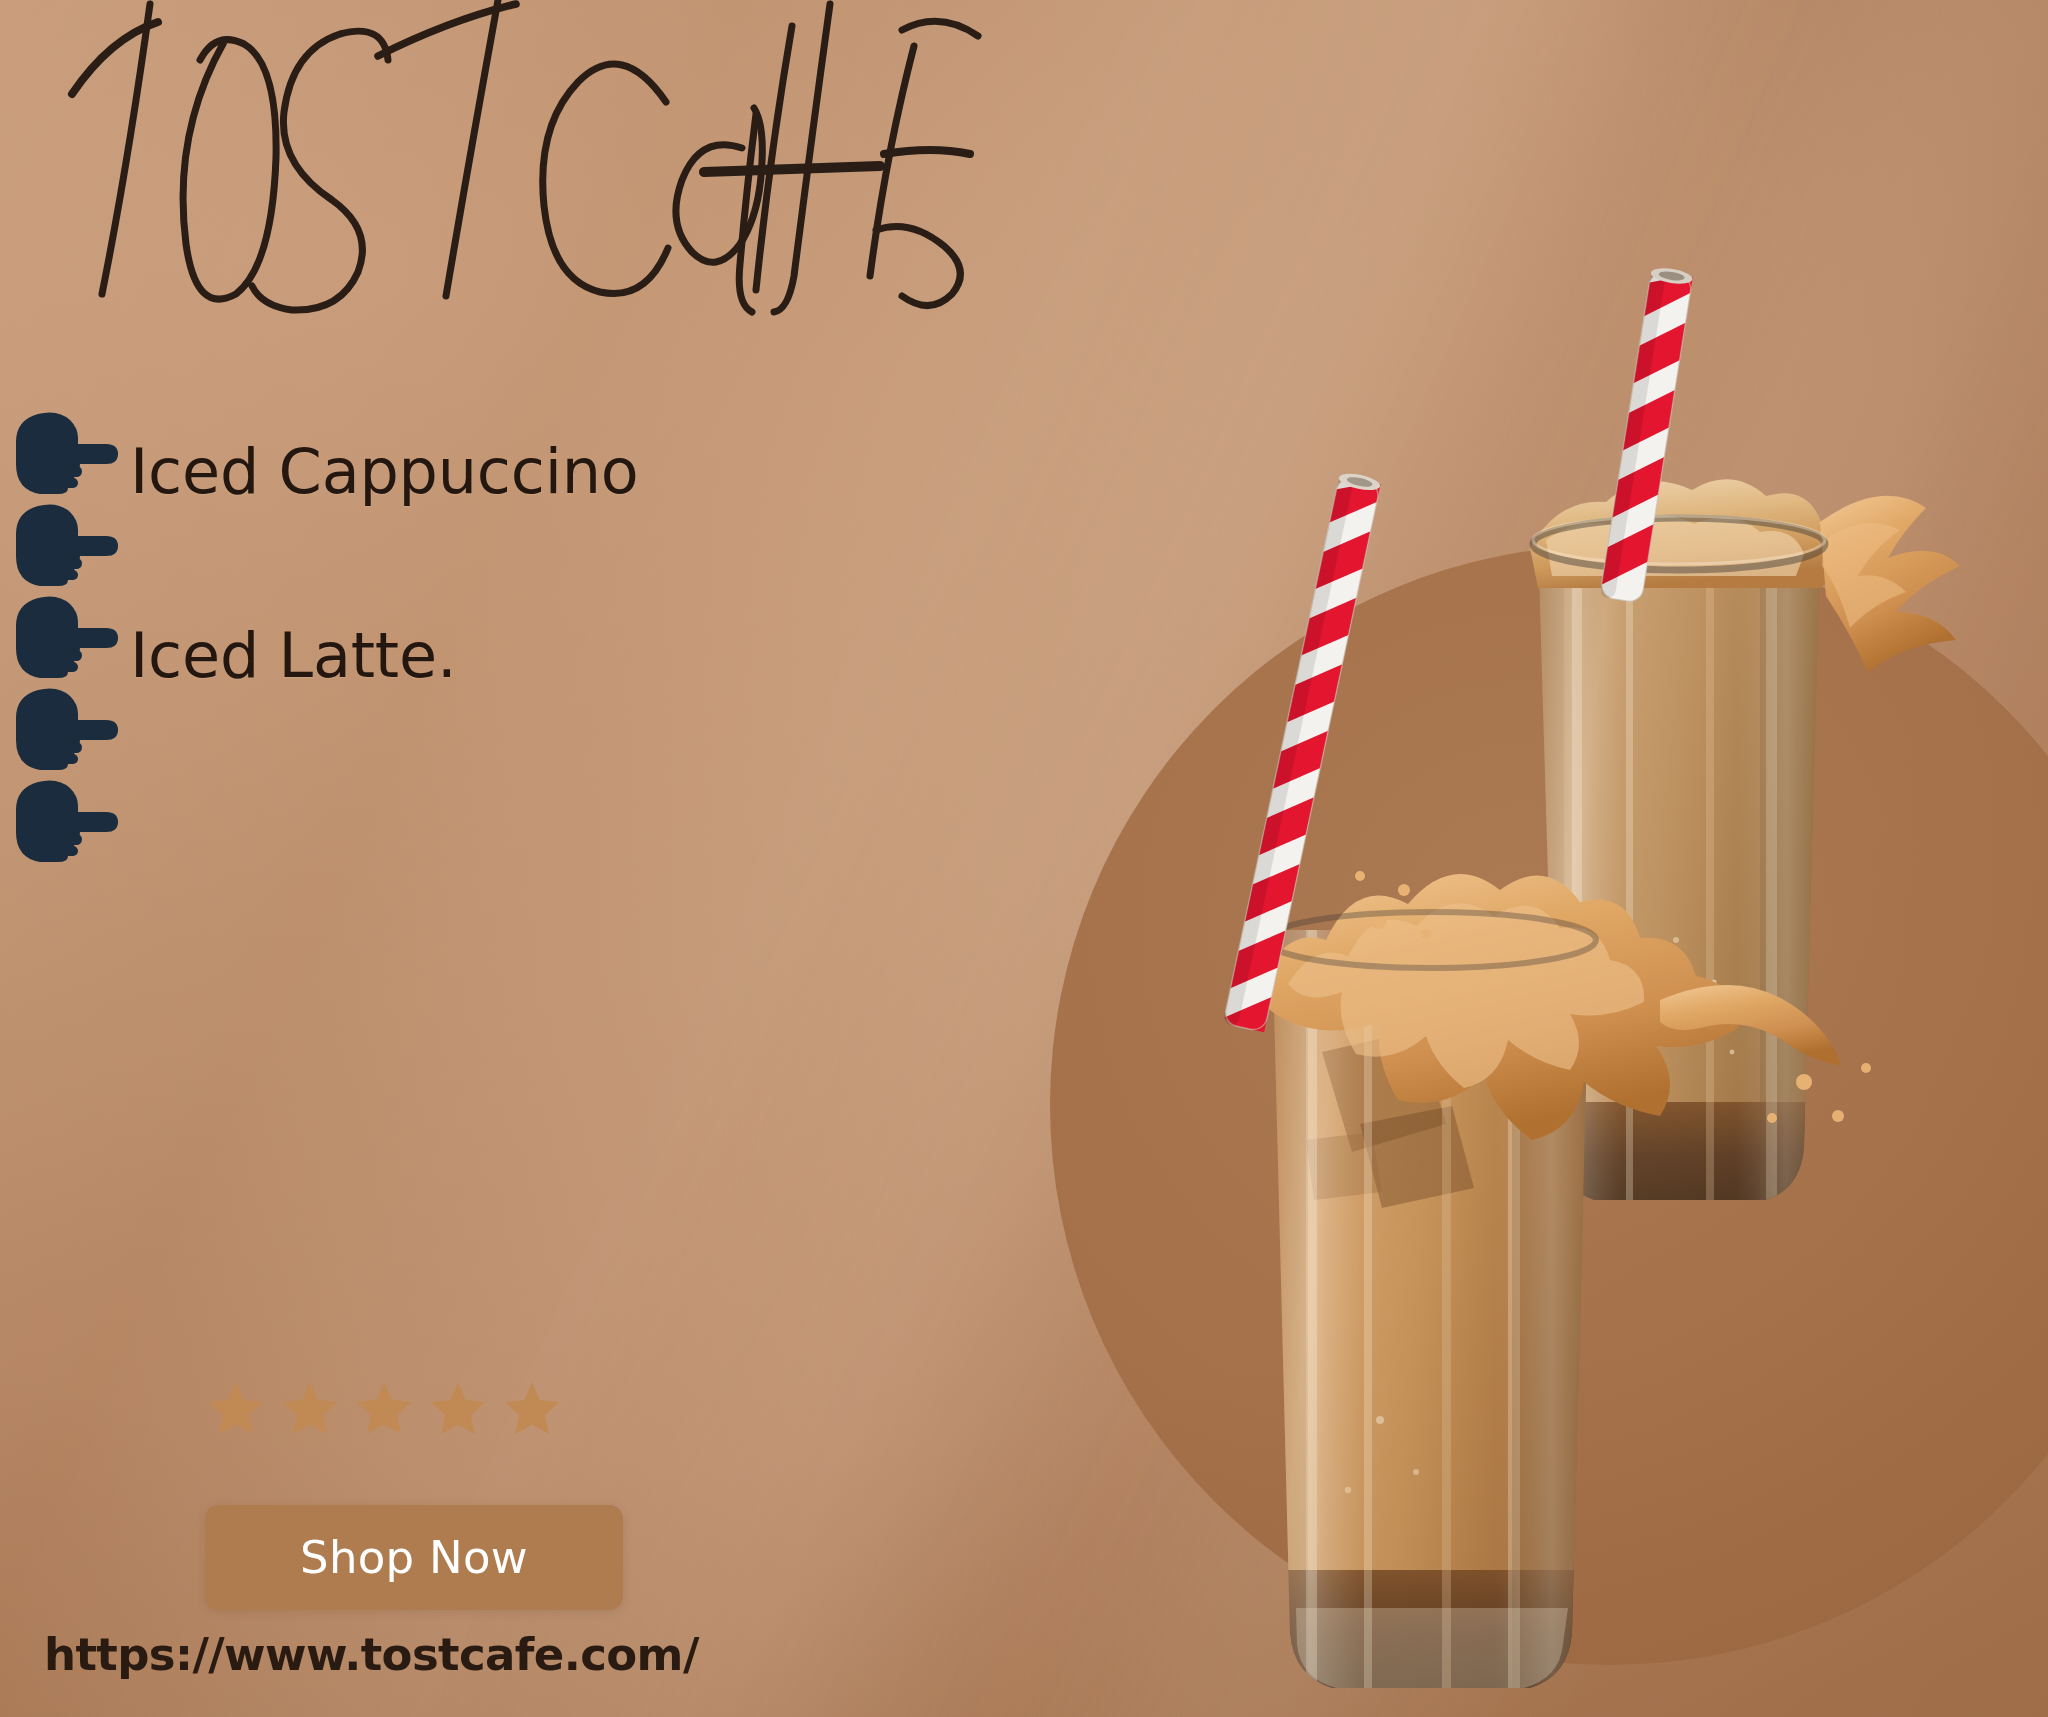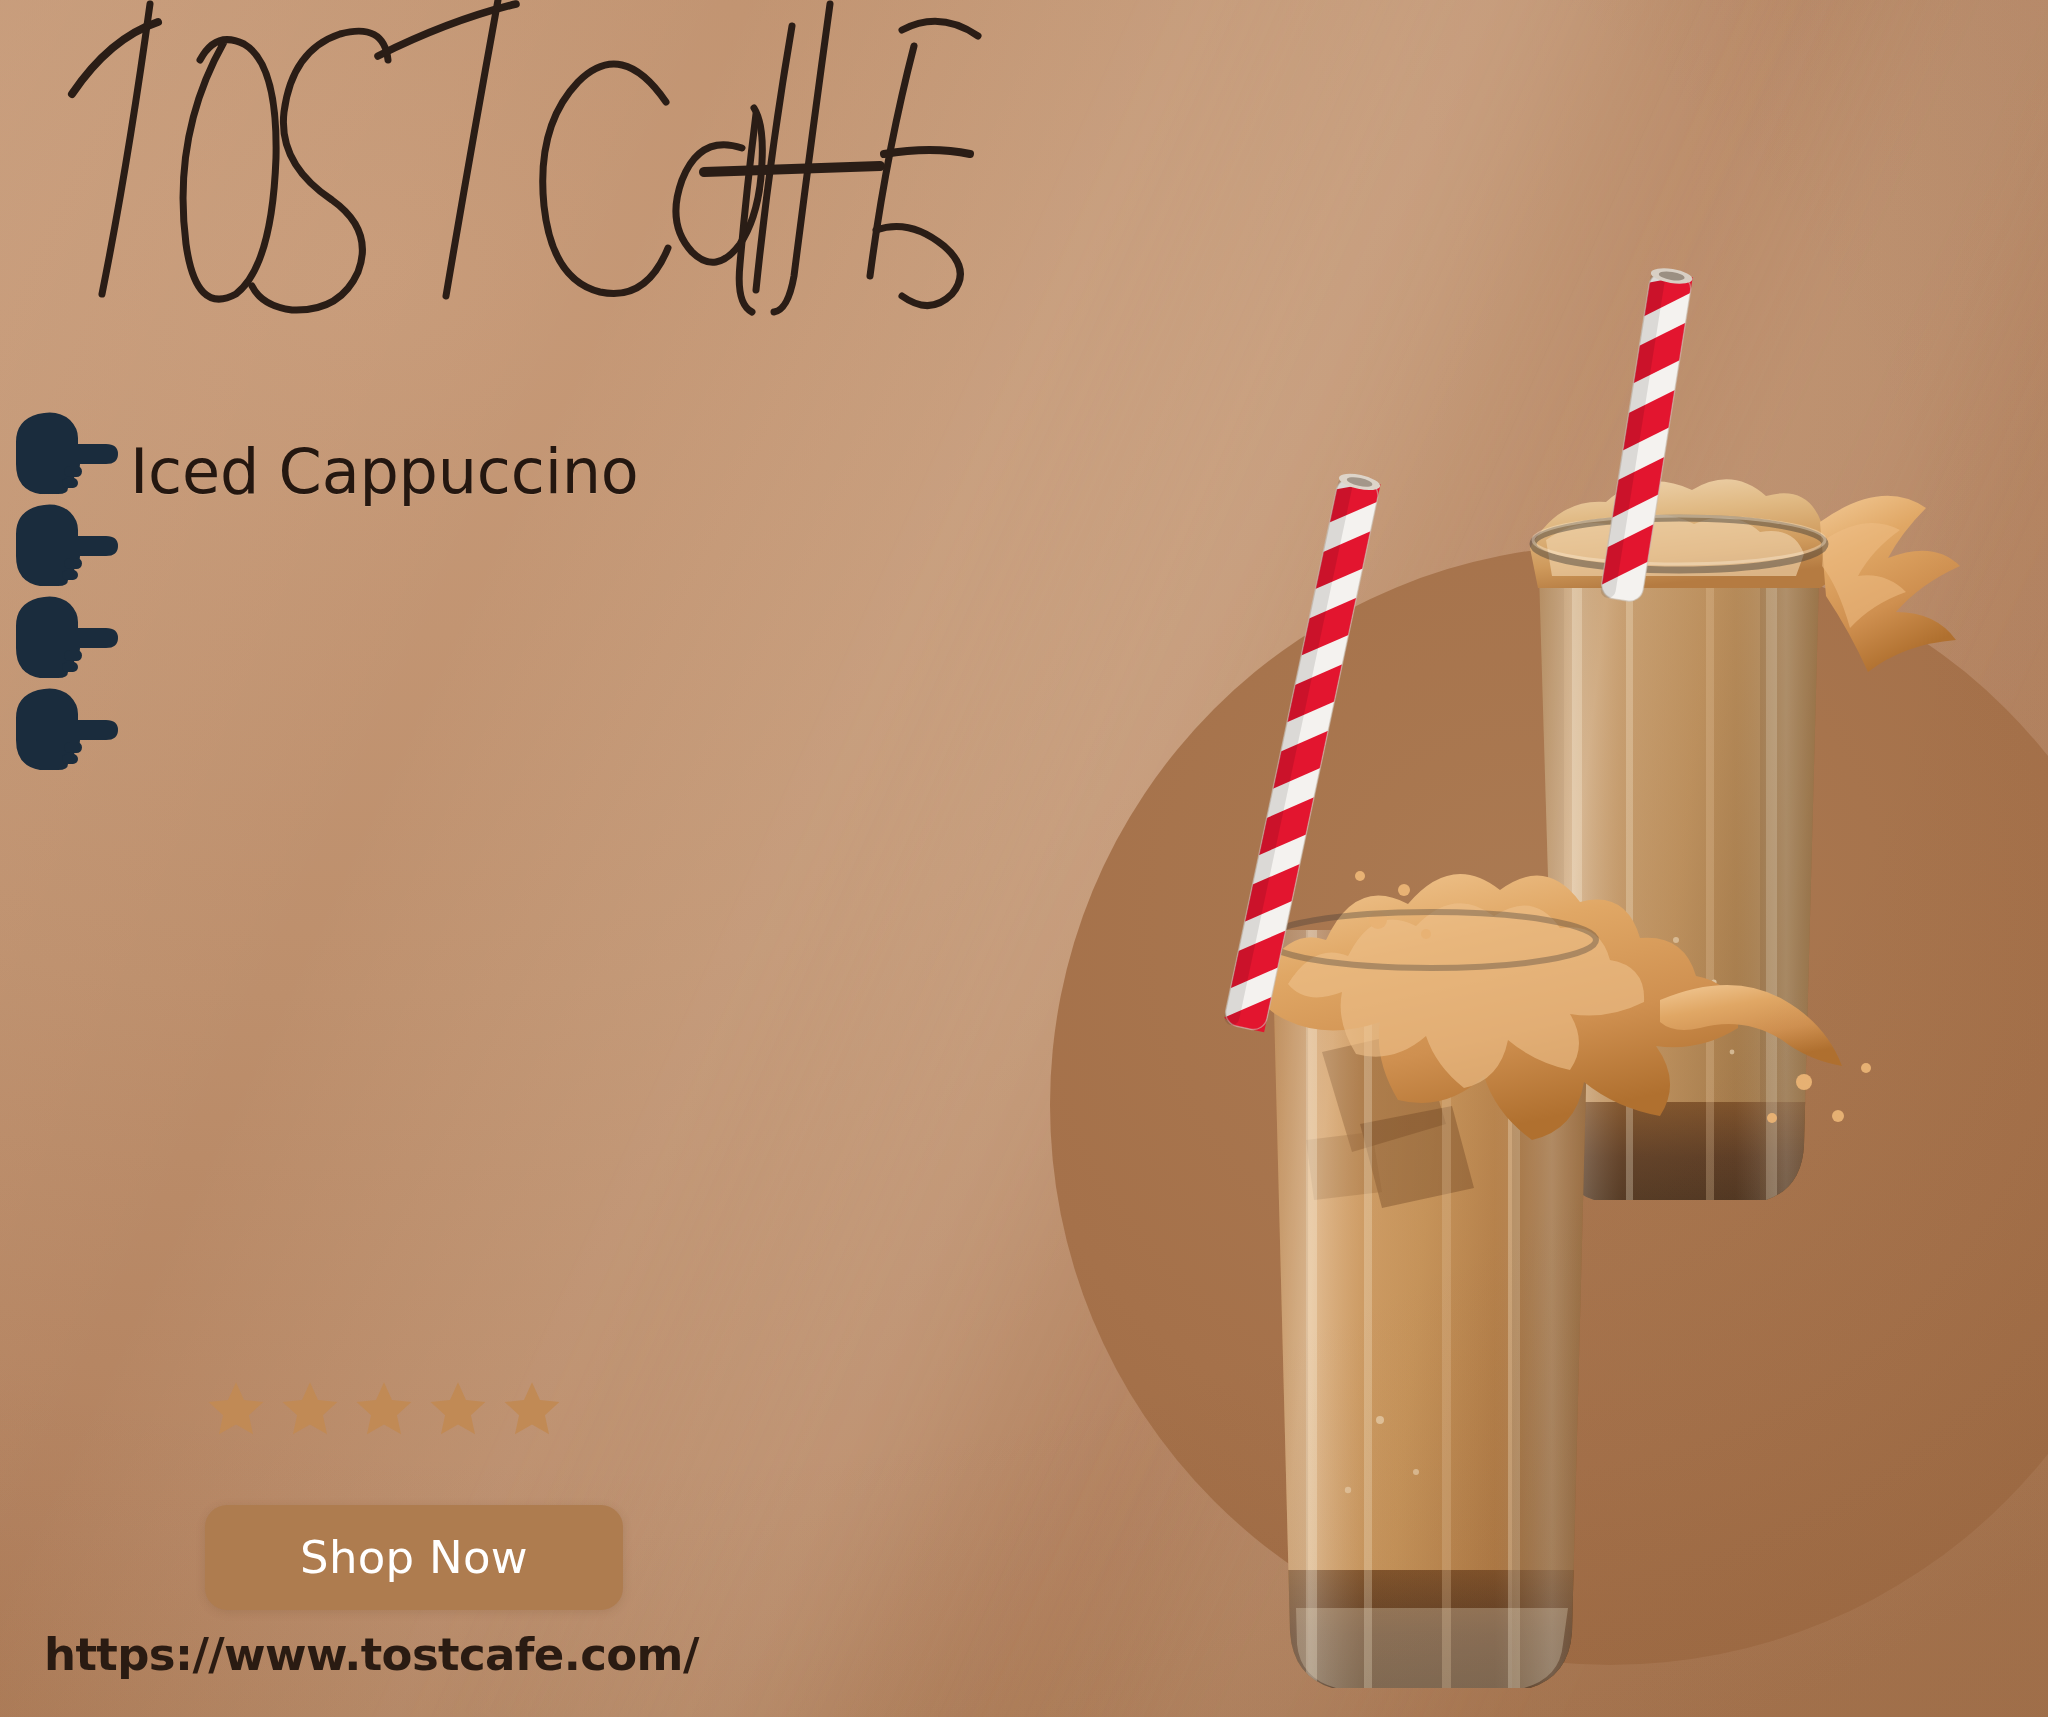--- a/index.html
+++ b/index.html
@@ -40,21 +40,21 @@
     margin-left:6px;text-shadow:0 1px 0 rgba(255,235,215,0.12);margin-top:44px;
   }
 
   
   #stars{position:absolute;left:205px;top:1378px;display:flex;gap:12px;}
   .star{width:62px;height:62px;display:block;}
 
   
   #shop-now{
     position:absolute;left:205px;top:1505px;width:418px;height:105px;
-    background:#ae7c4f;border-radius:22px;border:0;
+    background:#ae7c4f;border-radius:14px;border:0;
     display:flex;align-items:center;justify-content:center;
     box-shadow:0 2px 10px rgba(90,55,25,0.15);
     cursor:pointer;
   }
   #shop-now span{
     color:#ffffff;font-family:"DejaVu Sans",sans-serif;
     font-size:45px;font-weight:400;letter-spacing:0.3px;
   }
 
   
@@ -329,45 +329,57 @@
         <g fill="#1a2c3d">
           <path d="M10 38 Q10 16 32 10 Q52 5 64 16 Q72 24 72 34 L72 40 L100 40
                    Q112 40 112 50 Q112 60 100 60 L74 60 Q74 68 68 72
                    Q70 80 62 84 Q62 90 52 90 L34 90 Q10 86 10 60 Z"></path>
           <rect x="58" y="62" width="18" height="11" rx="5.5"></rect>
           <rect x="56" y="74" width="16" height="10" rx="5"></rect>
         </g>
       </svg>
     </div>
 
-
     <div class="menu-row">
       <svg class="hand" viewBox="0 0 118 92">
         <g fill="#1a2c3d">
           <path d="M10 38 Q10 16 32 10 Q52 5 64 16 Q72 24 72 34 L72 40 L100 40
                    Q112 40 112 50 Q112 60 100 60 L74 60 Q74 68 68 72
                    Q70 80 62 84 Q62 90 52 90 L34 90 Q10 86 10 60 Z"></path>
           <rect x="58" y="62" width="18" height="11" rx="5.5"></rect>
           <rect x="56" y="74" width="16" height="10" rx="5"></rect>
         </g>
       </svg>
+      <div class="menu-label">Iced Latte.</div>
     </div>
 
     <div class="menu-row">
       <svg class="hand" viewBox="0 0 118 92">
         <g fill="#1a2c3d">
           <path d="M10 38 Q10 16 32 10 Q52 5 64 16 Q72 24 72 34 L72 40 L100 40
                    Q112 40 112 50 Q112 60 100 60 L74 60 Q74 68 68 72
                    Q70 80 62 84 Q62 90 52 90 L34 90 Q10 86 10 60 Z"></path>
           <rect x="58" y="62" width="18" height="11" rx="5.5"></rect>
           <rect x="56" y="74" width="16" height="10" rx="5"></rect>
         </g>
       </svg>
     </div>
 
+    <div class="menu-row">
+      <svg class="hand" viewBox="0 0 118 92">
+        <g fill="#1a2c3d">
+          <path d="M10 38 Q10 16 32 10 Q52 5 64 16 Q72 24 72 34 L72 40 L100 40
+                   Q112 40 112 50 Q112 60 100 60 L74 60 Q74 68 68 72
+                   Q70 80 62 84 Q62 90 52 90 L34 90 Q10 86 10 60 Z"></path>
+          <rect x="58" y="62" width="18" height="11" rx="5.5"></rect>
+          <rect x="56" y="74" width="16" height="10" rx="5"></rect>
+        </g>
+      </svg>
+    </div>
+
   </div>
 
   <div id="stars">
     <svg class="star" viewBox="0 0 24 24">
         <path fill="#c18a55" d="M12 1.6l3.1 6.9 7.5.8-5.6 5.1 1.6 7.4L12 18l-6.6 3.8 1.6-7.4L1.4 9.3l7.5-.8z"></path>
       </svg>
     <svg class="star" viewBox="0 0 24 24">
         <path fill="#c18a55" d="M12 1.6l3.1 6.9 7.5.8-5.6 5.1 1.6 7.4L12 18l-6.6 3.8 1.6-7.4L1.4 9.3l7.5-.8z"></path>
       </svg>
     <svg class="star" viewBox="0 0 24 24">

